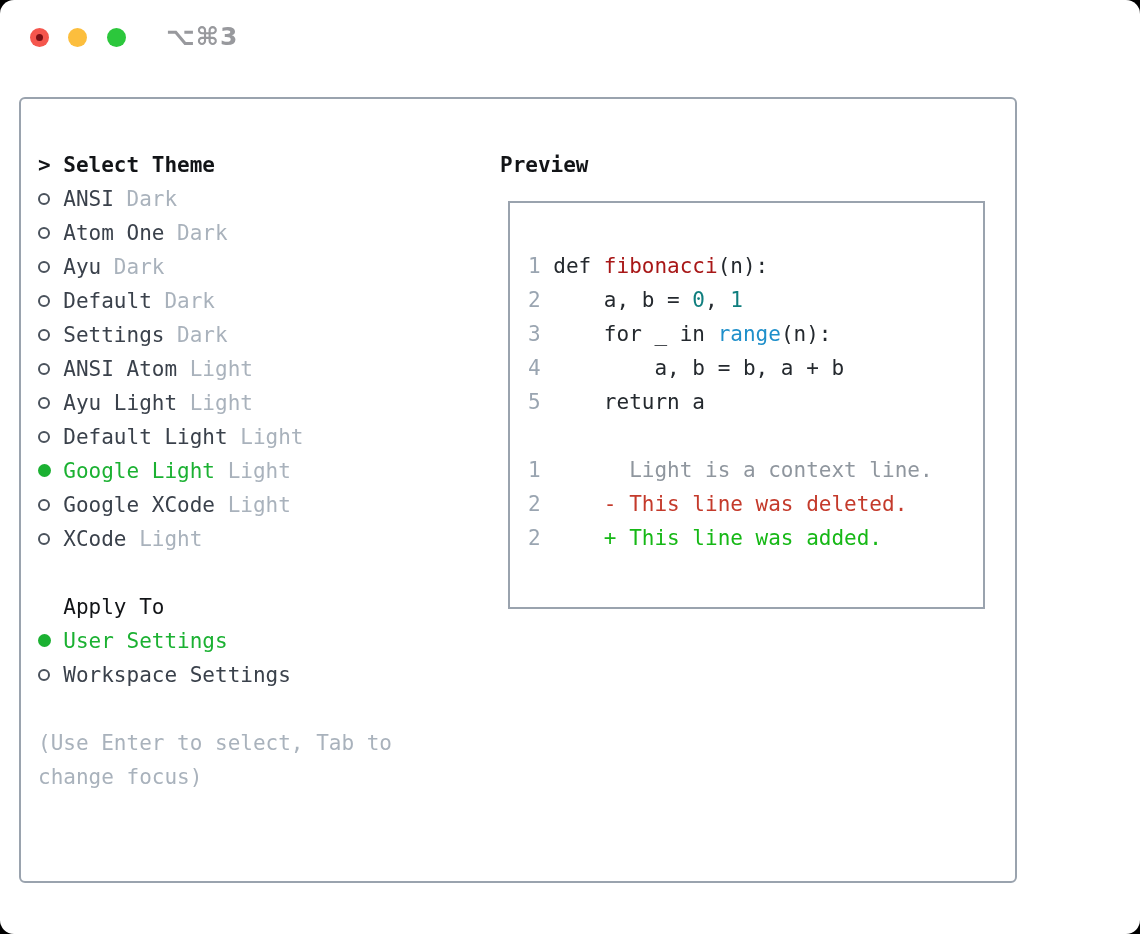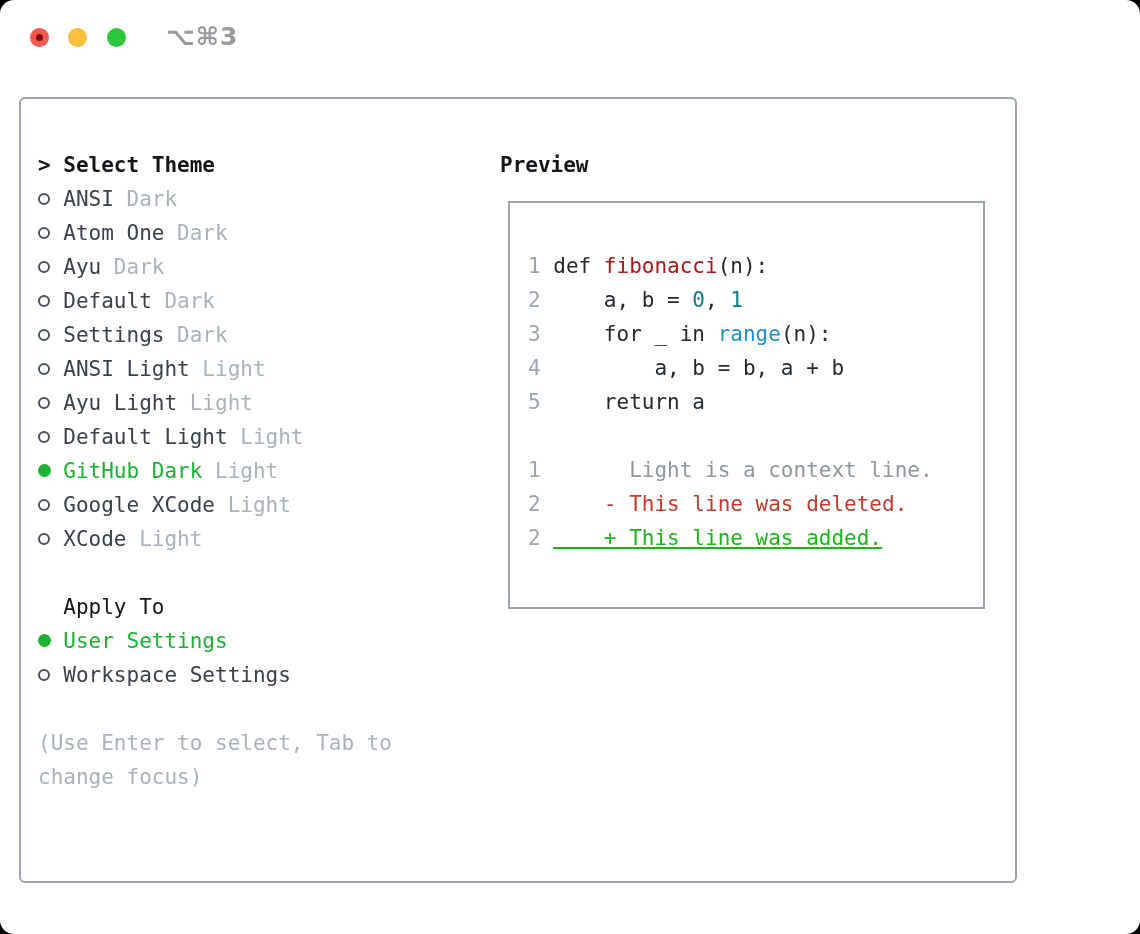--- a/index.html
+++ b/index.html
@@ -65,21 +65,21 @@
                 border:2px solid var(--border);box-sizing:border-box;background:#fff;
                 padding:46px 0 0 18px;overflow:hidden;}
   .code-row{white-space:pre;font-size:21px;line-height:34px;height:34px;color:var(--code-fg);}
   .gutter{display:inline-block;width:2ch;color:var(--gutter);}
   .tok-fg{color:var(--code-fg);}
   .tok-func{color:var(--func-red);}
   .tok-num{color:var(--num-teal);}
   .tok-builtin{color:var(--builtin-blue);}
   .tok-context{color:var(--context-gray);}
   .tok-deleted{color:var(--deleted-red);}
-  .tok-added{color:var(--added-green);text-decoration:underline;}
+  .tok-added{color:var(--added-green);}
 </style>
 </head>
 <body>
 
 <div class="stage">
   <div class="window">
 
     <div class="titlebar">
       <div class="tl tl-close"></div>
       <div class="tl tl-min"></div>
@@ -90,24 +90,24 @@
     <div class="main-box"></div>
 
     <div class="left-panel">
       <div class="row hdr"><span class="marker">&gt;</span><span>Select Theme</span></div>
       <div id="theme-list">
           <div class="row theme-row"><span class="marker"><span class="radio"></span></span><span class="theme-name">ANSI</span><span class="variant"> Dark</span></div>
           <div class="row theme-row"><span class="marker"><span class="radio"></span></span><span class="theme-name">Atom One</span><span class="variant"> Dark</span></div>
           <div class="row theme-row"><span class="marker"><span class="radio"></span></span><span class="theme-name">Ayu</span><span class="variant"> Dark</span></div>
           <div class="row theme-row"><span class="marker"><span class="radio"></span></span><span class="theme-name">Default</span><span class="variant"> Dark</span></div>
           <div class="row theme-row"><span class="marker"><span class="radio"></span></span><span class="theme-name">Settings</span><span class="variant"> Dark</span></div>
-          <div class="row theme-row"><span class="marker"><span class="radio"></span></span><span class="theme-name">ANSI Light</span><span class="variant"> Light</span></div>
+          <div class="row theme-row"><span class="marker"><span class="radio"></span></span><span class="theme-name">ANSI Atom</span><span class="variant"> Light</span></div>
           <div class="row theme-row"><span class="marker"><span class="radio"></span></span><span class="theme-name">Ayu Light</span><span class="variant"> Light</span></div>
           <div class="row theme-row"><span class="marker"><span class="radio"></span></span><span class="theme-name">Default Light</span><span class="variant"> Light</span></div>
-          <div class="row theme-row sel"><span class="marker"><span class="radio sel"></span></span><span class="theme-name">GitHub Dark</span><span class="variant"> Light</span></div>
+          <div class="row theme-row sel"><span class="marker"><span class="radio sel"></span></span><span class="theme-name">Google Light</span><span class="variant"> Light</span></div>
           <div class="row theme-row"><span class="marker"><span class="radio"></span></span><span class="theme-name">Google XCode</span><span class="variant"> Light</span></div>
           <div class="row theme-row"><span class="marker"><span class="radio"></span></span><span class="theme-name">XCode</span><span class="variant"> Light</span></div>
         </div>
       <div class="spacer"></div>
       <div class="row apply-hdr"><span class="marker"> </span><span>Apply To</span></div>
       <div id="apply-list">
           <div class="row apply-row sel"><span class="marker"><span class="radio sel"></span></span><span class="opt-label">User Settings</span></div>
           <div class="row apply-row"><span class="marker"><span class="radio"></span></span><span class="opt-label">Workspace Settings</span></div>
         </div>
       <div class="spacer"></div>

